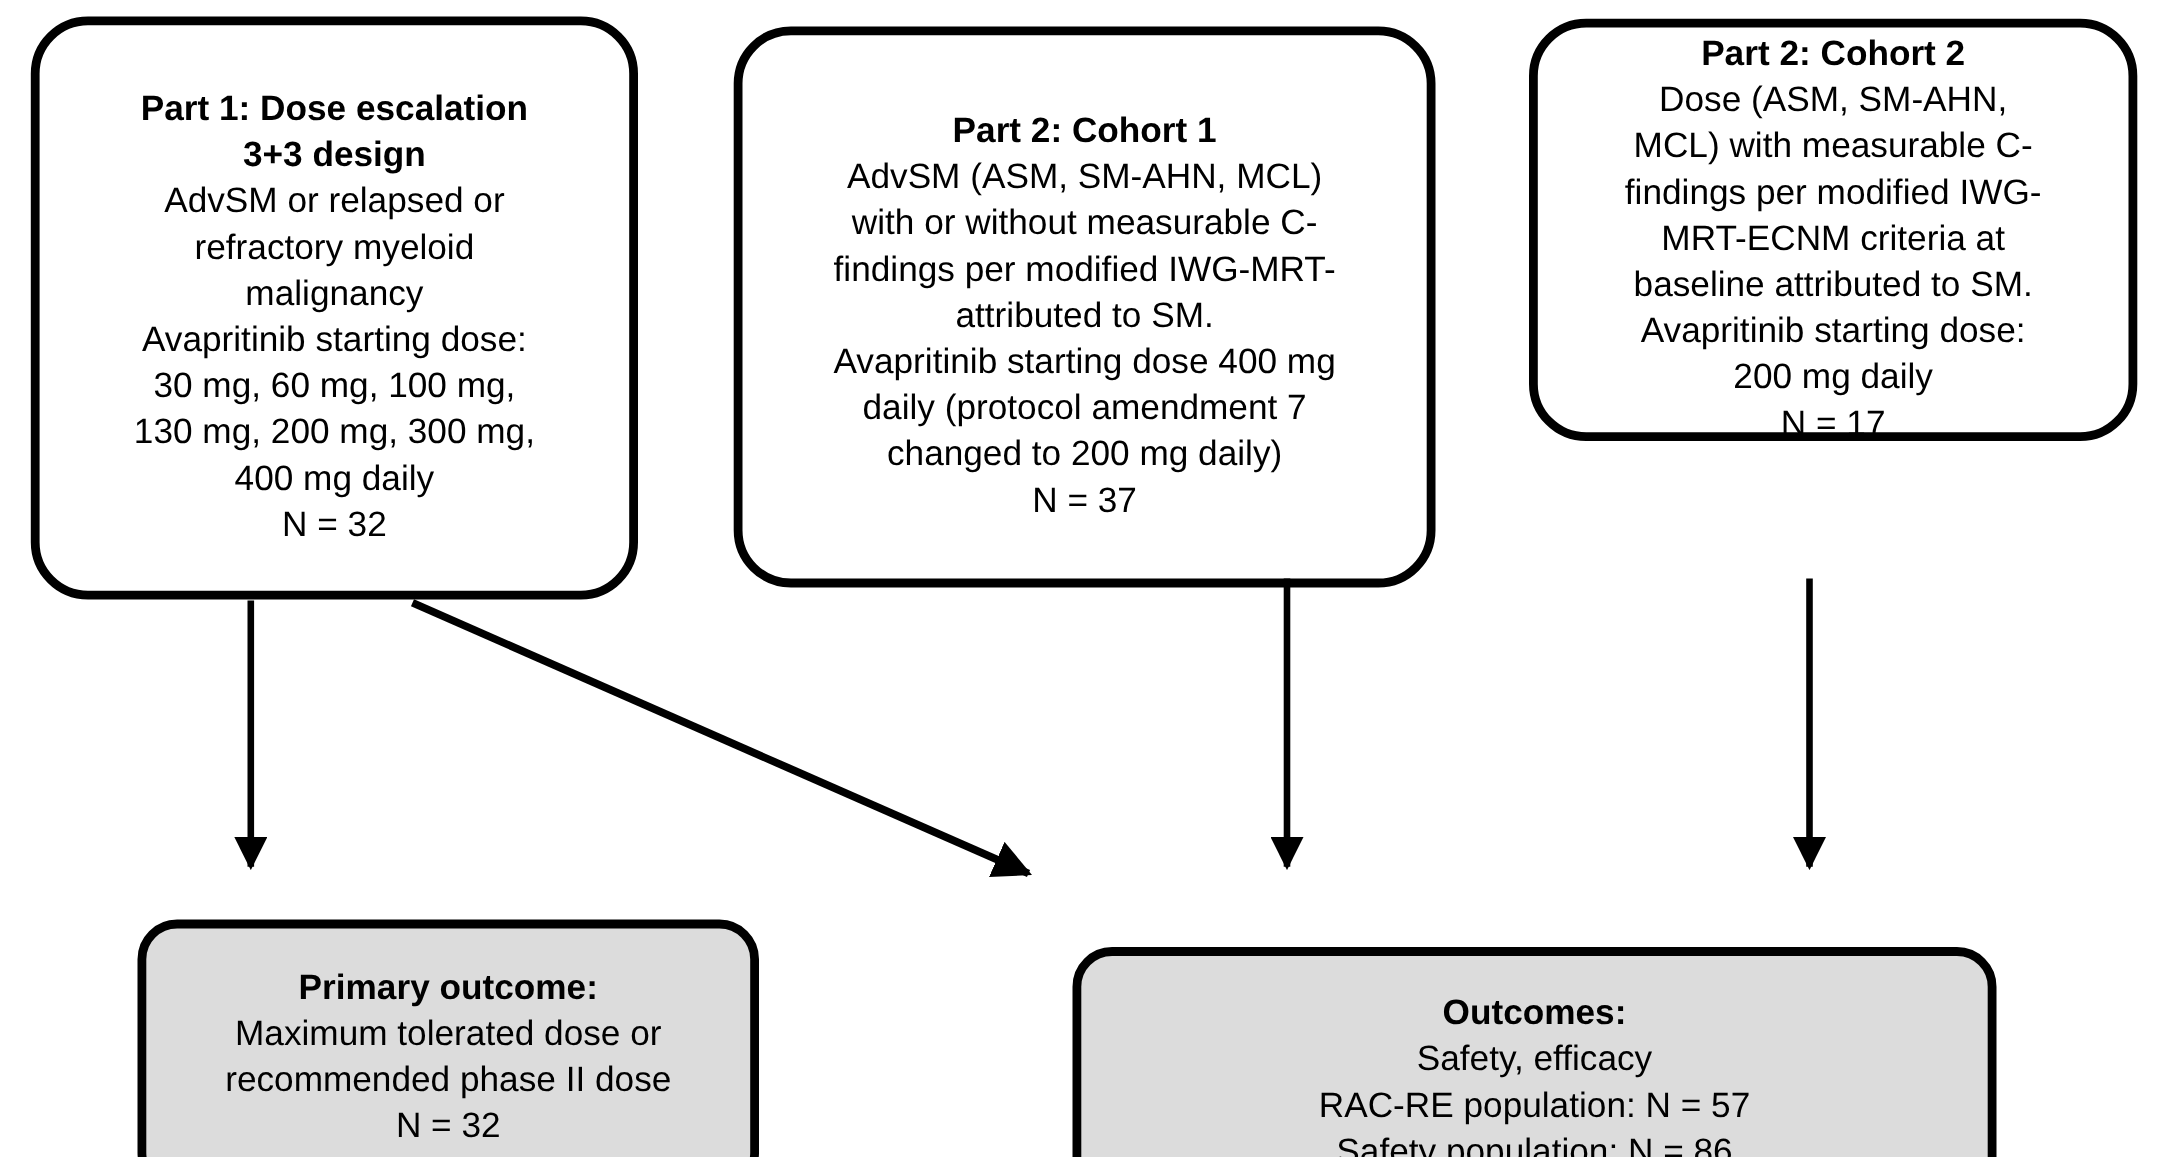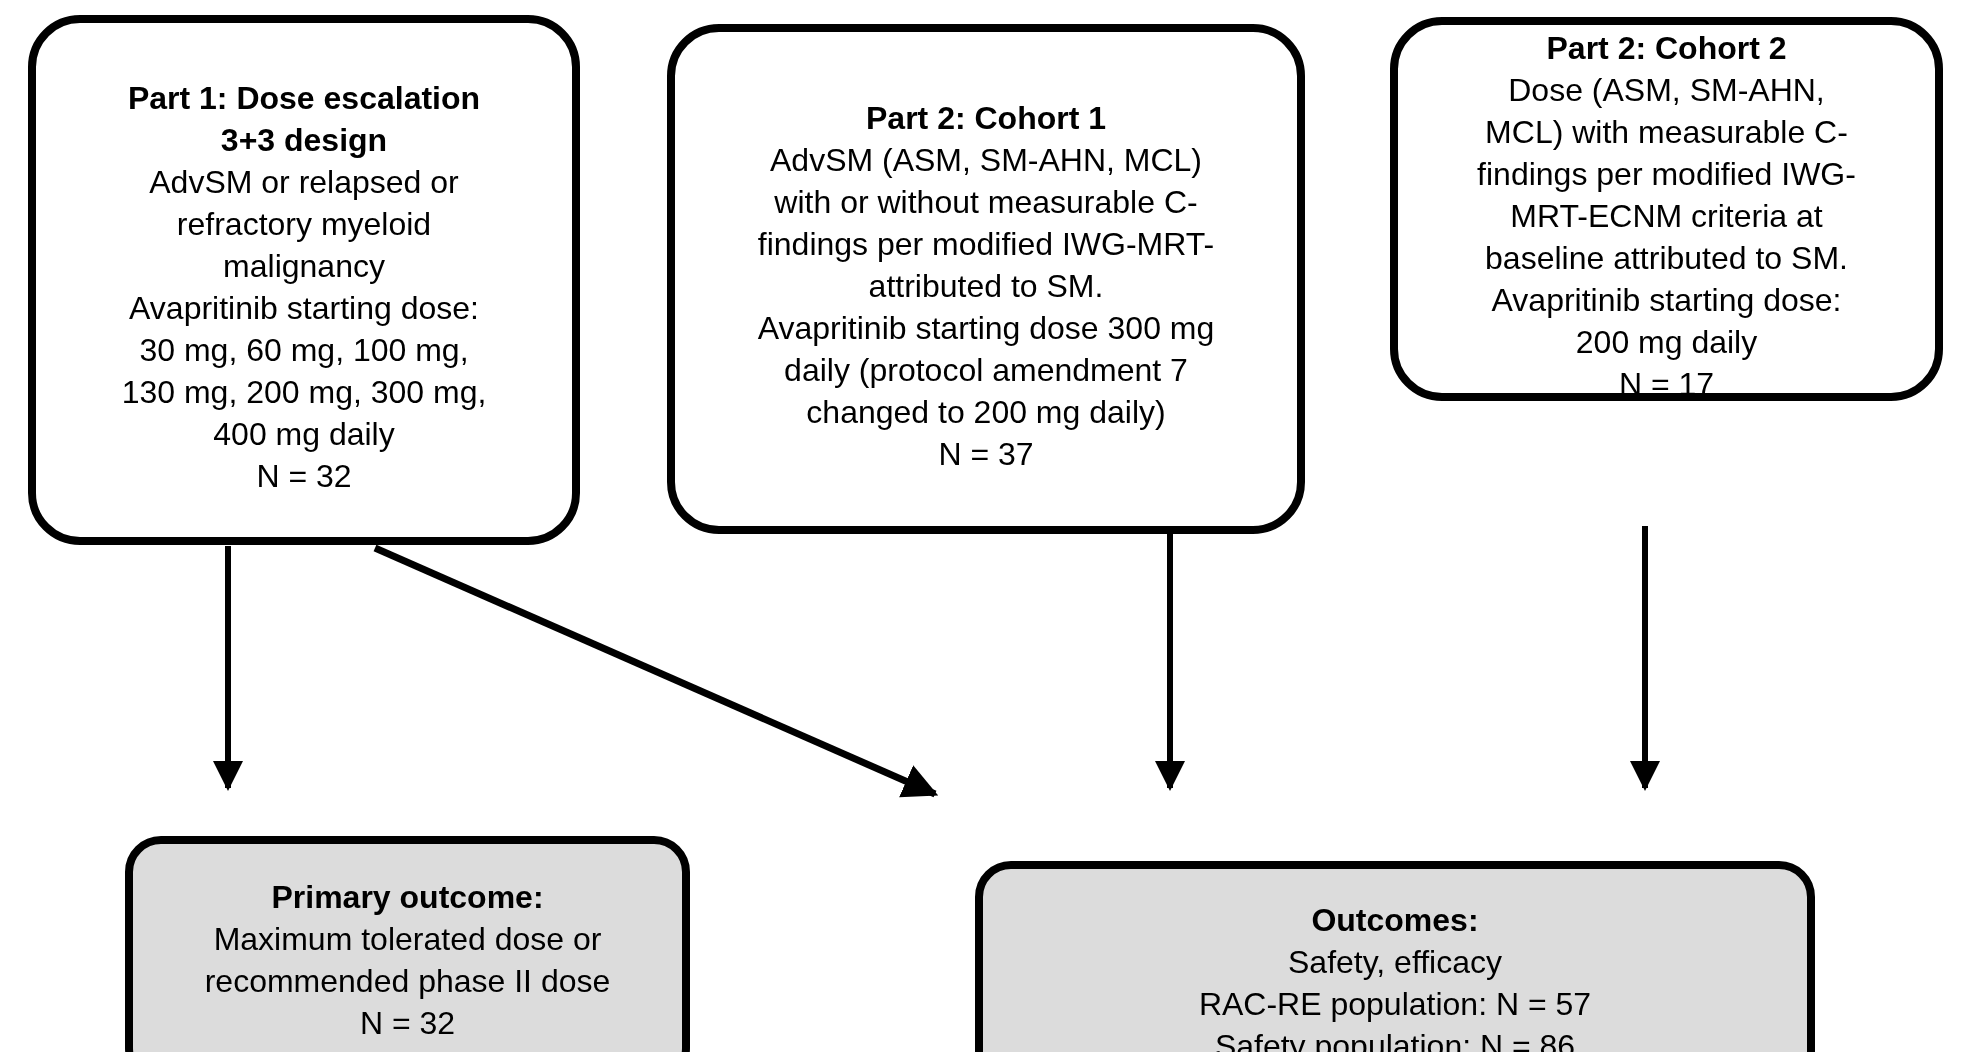--- a/index.html
+++ b/index.html
@@ -74,21 +74,21 @@
       <div class="line">400 mg daily</div>
       <div class="line">N = 32</div>
     </div>
 
   <div id="box-cohort1" class="box top-box">
       <div class="line bold">Part 2: Cohort 1</div>
       <div class="line">AdvSM (ASM, SM-AHN, MCL)</div>
       <div class="line">with or without measurable C-</div>
       <div class="line">findings per modified IWG-MRT-</div>
       <div class="line">attributed to SM.</div>
-      <div class="line">Avapritinib starting dose 300 mg</div>
+      <div class="line">Avapritinib starting dose 400 mg</div>
       <div class="line">daily (protocol amendment 7</div>
       <div class="line">changed to 200 mg daily)</div>
       <div class="line">N = 37</div>
     </div>
 
   <div id="box-cohort2" class="box top-box">
       <div class="line bold">Part 2: Cohort 2</div>
       <div class="line">Dose (ASM, SM-AHN,</div>
       <div class="line">MCL) with measurable C-</div>
       <div class="line">findings per modified IWG-</div>

